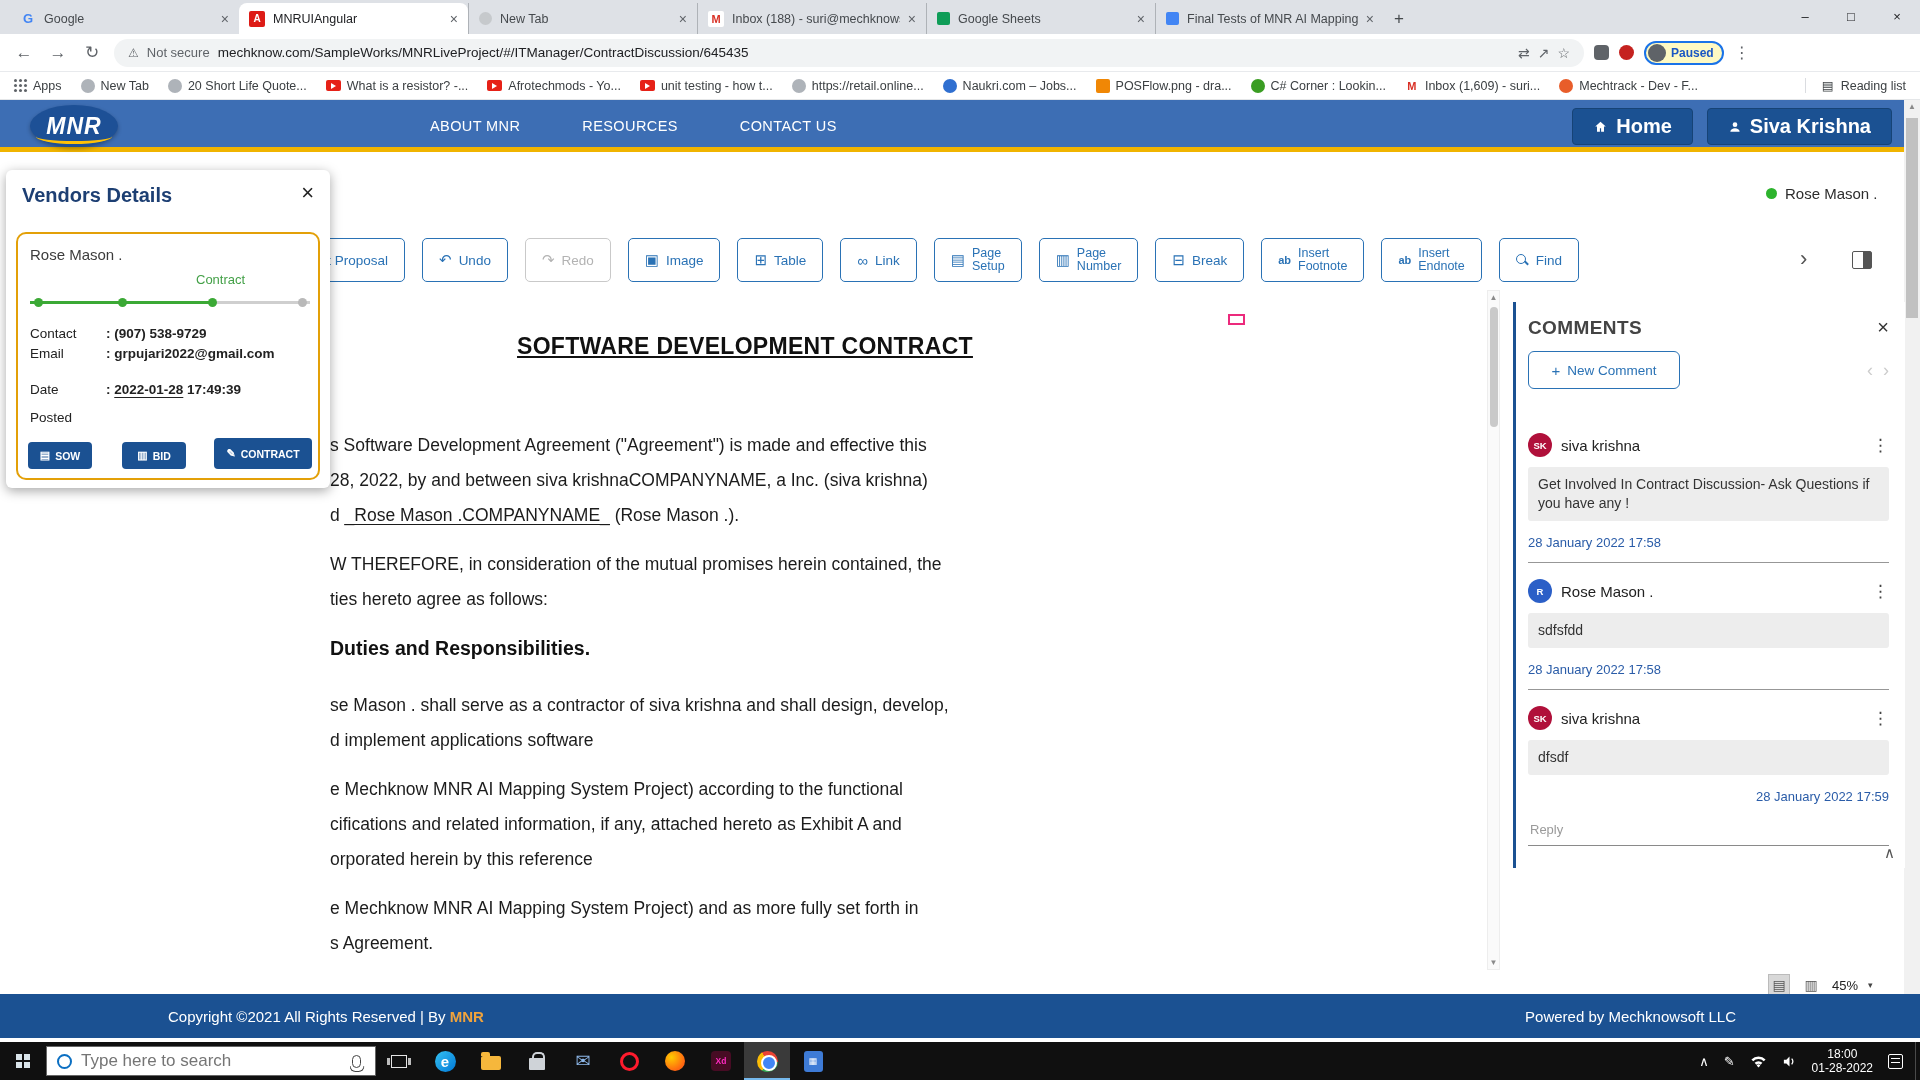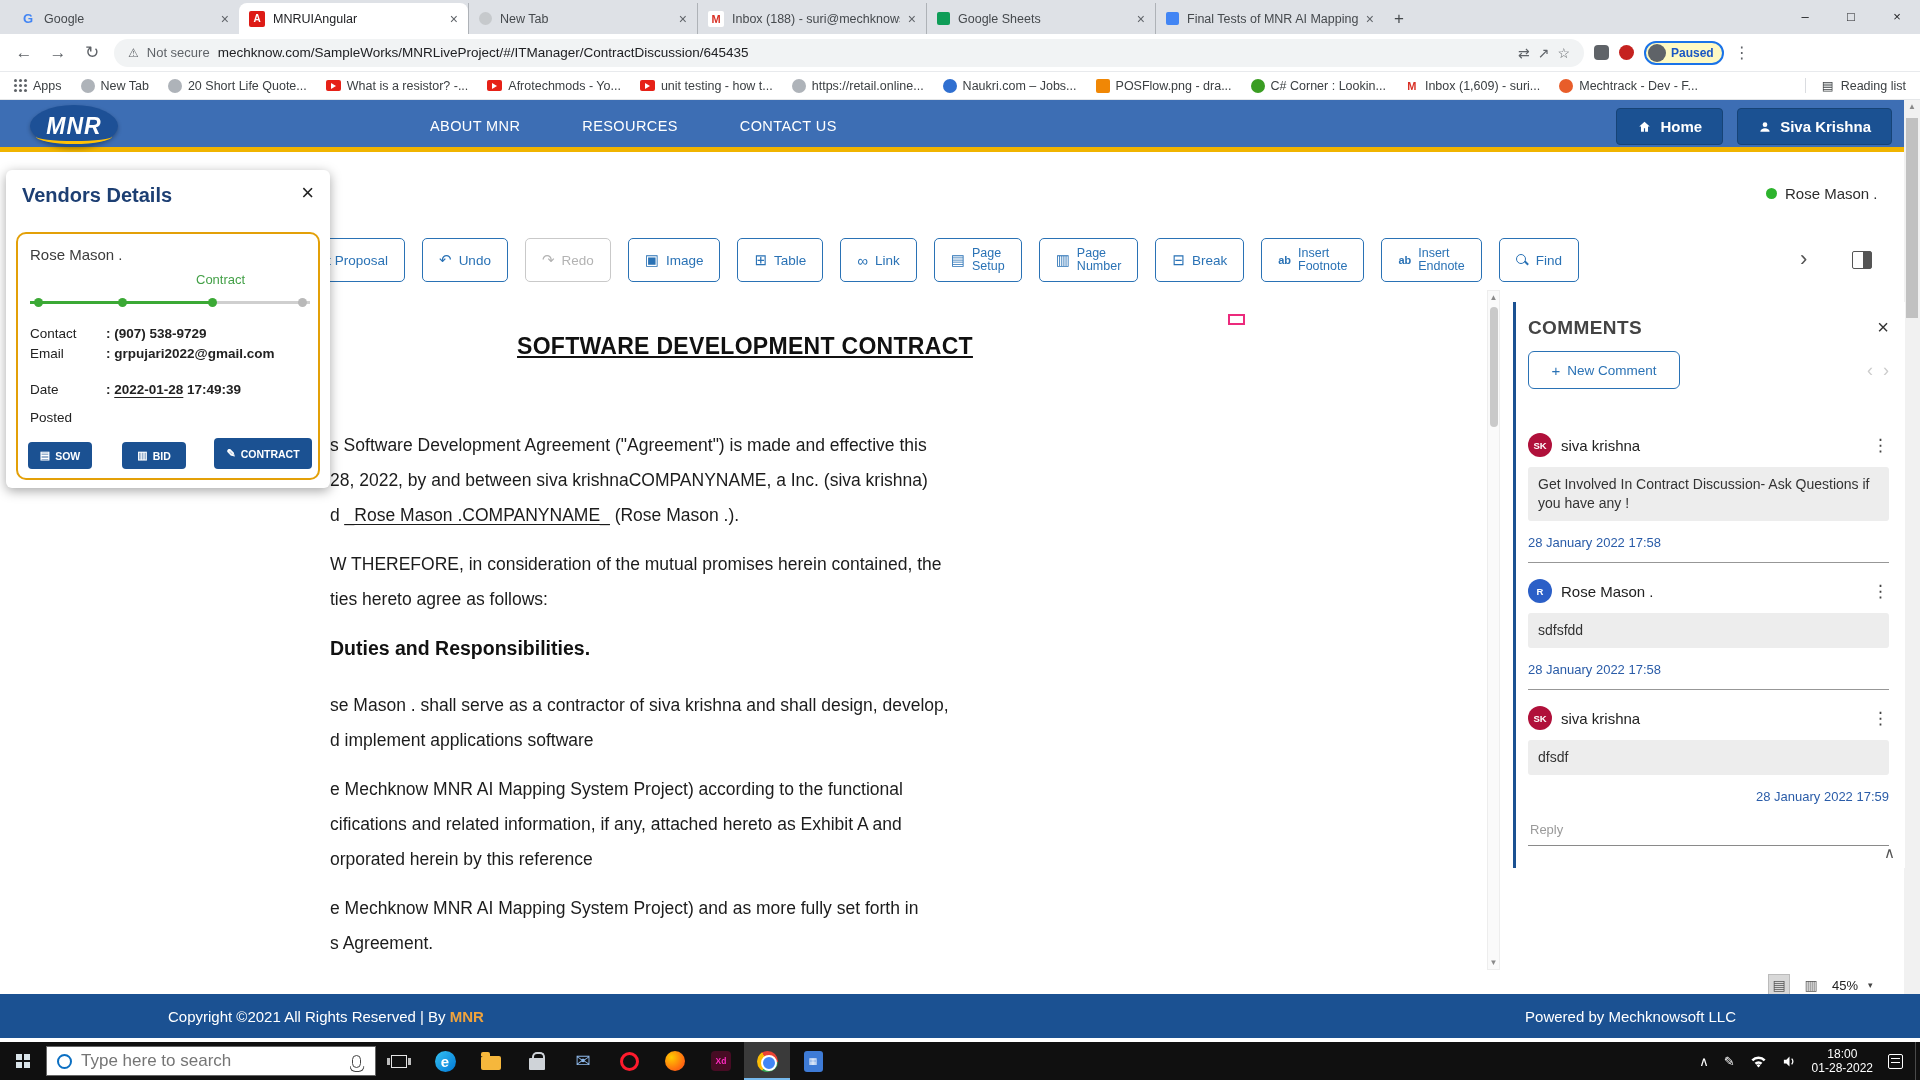--- a/index.html
+++ b/index.html
@@ -55,21 +55,21 @@
   .bm-mech{background:#e85d2a;border-radius:50%;}
   #readinglist{margin-left:auto;display:flex;align-items:center;gap:7px;border-left:1px solid #dadce0;padding-left:16px;color:#3c4043;}
 
   
   #appheader{position:absolute;left:0;top:100px;width:1920px;height:52px;background:#3d6eb4;border-bottom:5px solid #f0b400;}
   #mnrlogo{position:absolute;left:30px;top:5px;width:88px;height:42px;background:#1d5096;border-radius:50%;display:flex;align-items:center;justify-content:center;color:#fff;font-weight:700;font-style:italic;font-size:23px;letter-spacing:1px;box-shadow:0 2px 4px rgba(0,0,0,.3);}
   #mnrlogo::after{content:'';position:absolute;left:6px;right:6px;bottom:3px;height:12px;border-bottom:3px solid #ffc107;border-radius:50%;}
   #appnav{position:absolute;left:430px;top:0;height:52px;display:flex;align-items:center;gap:62px;color:#fff;font-size:14.5px;letter-spacing:.4px;}
   #appnav span{white-space:nowrap;}
   #headerbtns{position:absolute;right:28px;top:8px;display:flex;gap:14px;}
-  .hbtn{height:37px;background:#1b5192;border:1px solid #164376;border-radius:4px;color:#fff;font-size:15px;font-weight:700;display:flex;align-items:center;justify-content:space-between;gap:8px;padding:0 20px;}
+  .hbtn{height:37px;background:#1b5192;border:1px solid #164376;border-radius:4px;color:#fff;font-size:20px;font-weight:700;display:flex;align-items:center;justify-content:space-between;gap:8px;padding:0 20px;}
 
   
   #presence{position:absolute;left:1766px;top:185px;display:flex;align-items:center;gap:8px;font-size:15px;color:#2d2d2d;}
   #presence .dot{width:11px;height:11px;border-radius:50%;background:#2db32d;}
 
   
   #toolbar{position:absolute;left:296px;top:238px;display:flex;gap:17px;align-items:center;}
   .tbtn{height:44px;background:#fff;border:1px solid #2a72b5;border-radius:5px;color:#2a72b5;font-size:13.5px;display:flex;align-items:center;justify-content:center;gap:7px;padding:0 16px;white-space:nowrap;}
   .tbtn.disabled{border-color:#c9c9c9;color:#b3b3b3;}
   .tbtn .tlines{display:flex;flex-direction:column;align-items:flex-start;font-size:12.5px;line-height:13.5px;}

